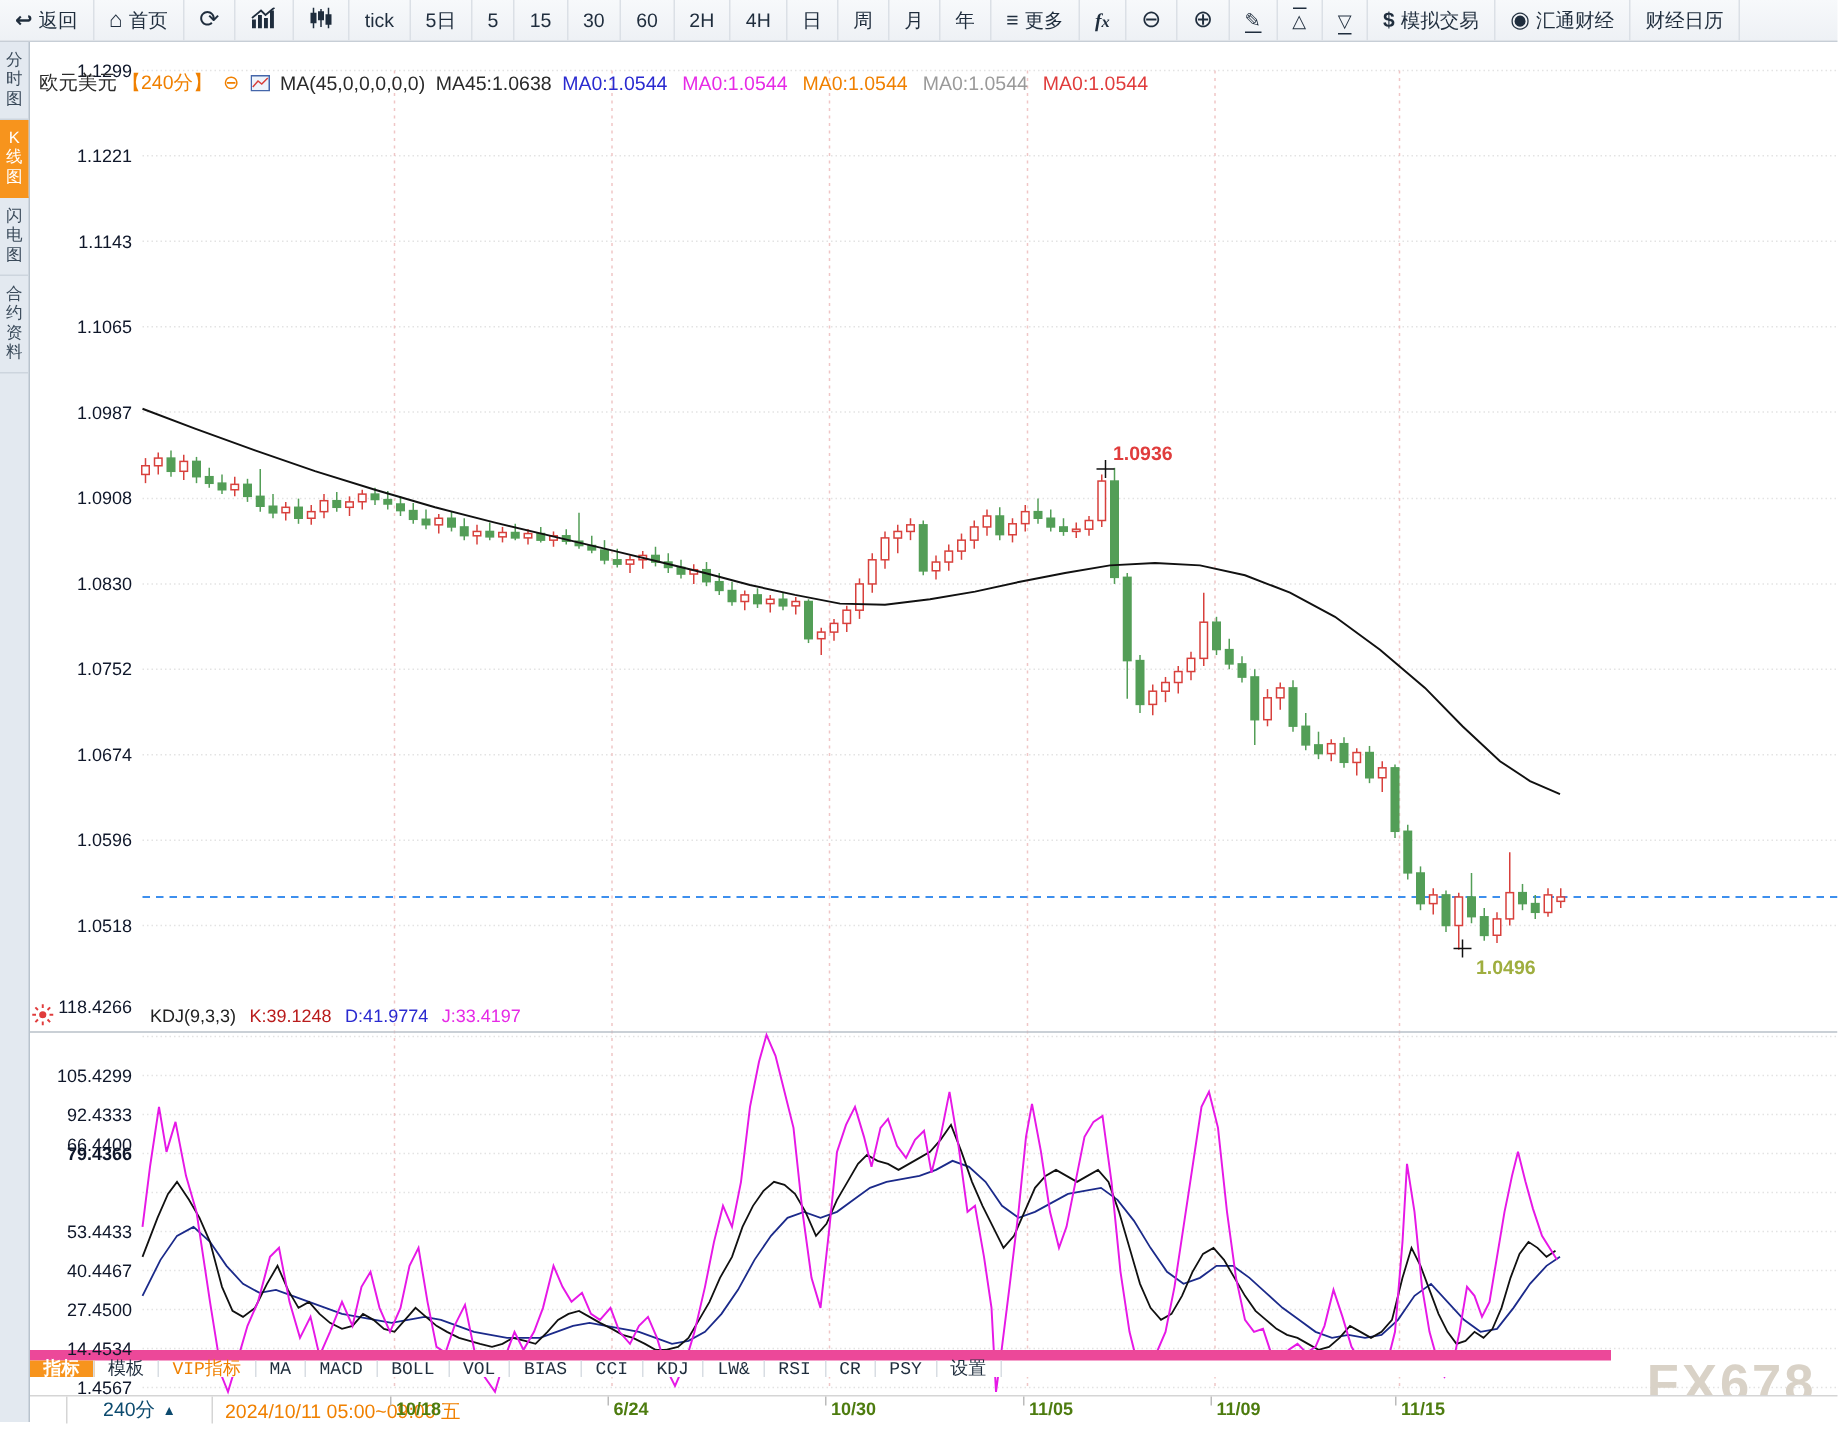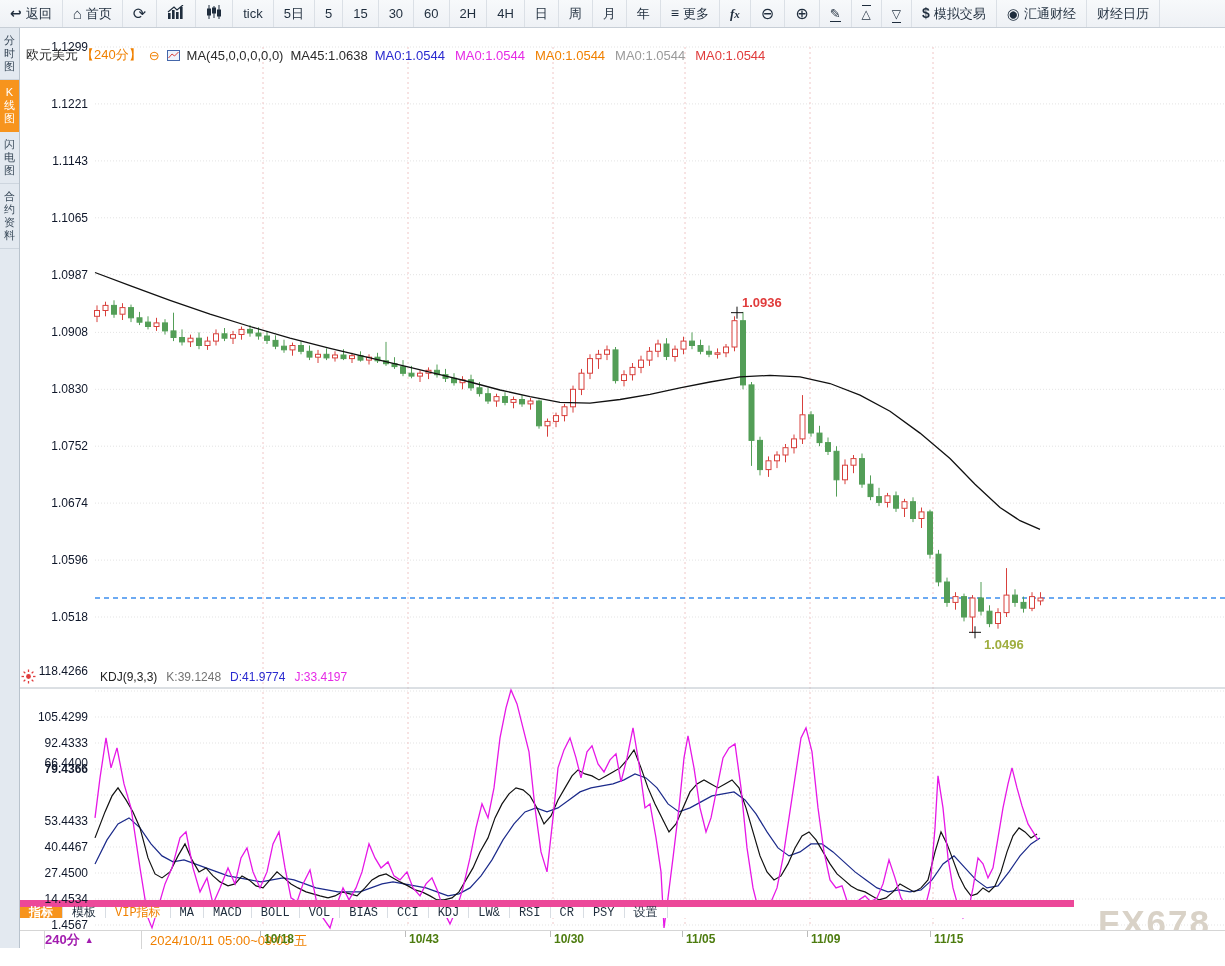--- a/index.html
+++ b/index.html
@@ -58,22 +58,22 @@
     font-size:12px;color:#0f172a;z-index:5;
   }
   
   .status-bar{
     position:absolute;left:20px;top:930px;width:1205px;height:18px;
     background:#fff;border-top:1px solid #d5d5d5;box-sizing:border-box;z-index:4;
   }
   .period-cell{
     position:absolute;left:24px;top:0;width:96px;height:18px;
     border-left:1px solid #d5d5d5;border-right:1px solid #d5d5d5;
-    color:#a21caf;font-size:13px;font-weight:bold;
-    display:flex;align-items:center;gap:5px;cursor:pointer;
+    color:#0c4a6e;font-size:13px;font-weight:normal;
+    display:flex;align-items:center;justify-content:center;gap:5px;cursor:pointer;
   }
   .datetime{
     position:absolute;left:130px;top:1px;color:#f08000;font-size:13px;white-space:nowrap;
   }
   .xdate{
     position:absolute;top:1px;font-size:12px;font-weight:bold;color:#4d7c0f;white-space:nowrap;
   }
   .xsep{position:absolute;top:0;width:1px;height:6px;background:#bbb;}
   
   .tab-bar{
@@ -253,21 +253,21 @@
       <line x1="2.6" y1="2.6" x2="4.3" y2="4.3"></line>
         <line x1="10.7" y1="10.7" x2="12.4" y2="12.4"></line>
       <line x1="2.6" y1="12.4" x2="4.3" y2="10.7"></line>
         <line x1="10.7" y1="4.3" x2="12.4" y2="2.6"></line>
     </g>
   </svg>
 </span>
 
 <div class="kdj-header">
   <span>KDJ(9,3,3)</span>
-  <span id="kdj-k" style="color: #737373;">K:39.1248</span>
+  <span id="kdj-k" style="color: #b91c1c;">K:39.1248</span>
   <span id="kdj-d" style="color: rgb(42, 42, 208);">D:41.9774</span>
   <span id="kdj-j" style="color: rgb(230, 42, 230);">J:33.4197</span>
 </div>
 
 <svg id="chart-svg" width="1205" height="902">
     <line x1="75" y1="19.0" x2="1205" y2="19.0" stroke="#e3e3e3" stroke-width="1" stroke-dasharray="1,2"></line>
     <line x1="75" y1="75.9" x2="1205" y2="75.9" stroke="#e3e3e3" stroke-width="1" stroke-dasharray="1,2"></line>
     <line x1="75" y1="132.9" x2="1205" y2="132.9" stroke="#e3e3e3" stroke-width="1" stroke-dasharray="1,2"></line>
     <line x1="75" y1="189.8" x2="1205" y2="189.8" stroke="#e3e3e3" stroke-width="1" stroke-dasharray="1,2"></line>
     <line x1="75" y1="246.7" x2="1205" y2="246.7" stroke="#e3e3e3" stroke-width="1" stroke-dasharray="1,2"></line>
@@ -556,21 +556,21 @@
 
 <div class="status-bar" id="status-bar">
   <div class="period-cell">
     <span>240分</span>
     <span style="font-size:9px;">▲</span>
   </div>
   <div class="datetime">2024/10/11 05:00~09:00 五</div>
   <div id="xdates">
       <div class="xdate" style="left: 244px;">10/18</div>
       <div class="xsep" style="left: 240px;"></div>
-      <div class="xdate" style="left: 389px;">10/43</div>
+      <div class="xdate" style="left: 389px;">6/24</div>
       <div class="xsep" style="left: 385px;"></div>
       <div class="xdate" style="left: 534px;">10/30</div>
       <div class="xsep" style="left: 530px;"></div>
       <div class="xdate" style="left: 666px;">11/05</div>
       <div class="xsep" style="left: 662px;"></div>
       <div class="xdate" style="left: 791px;">11/09</div>
       <div class="xsep" style="left: 787px;"></div>
       <div class="xdate" style="left: 914px;">11/15</div>
       <div class="xsep" style="left: 910px;"></div>
     </div>

